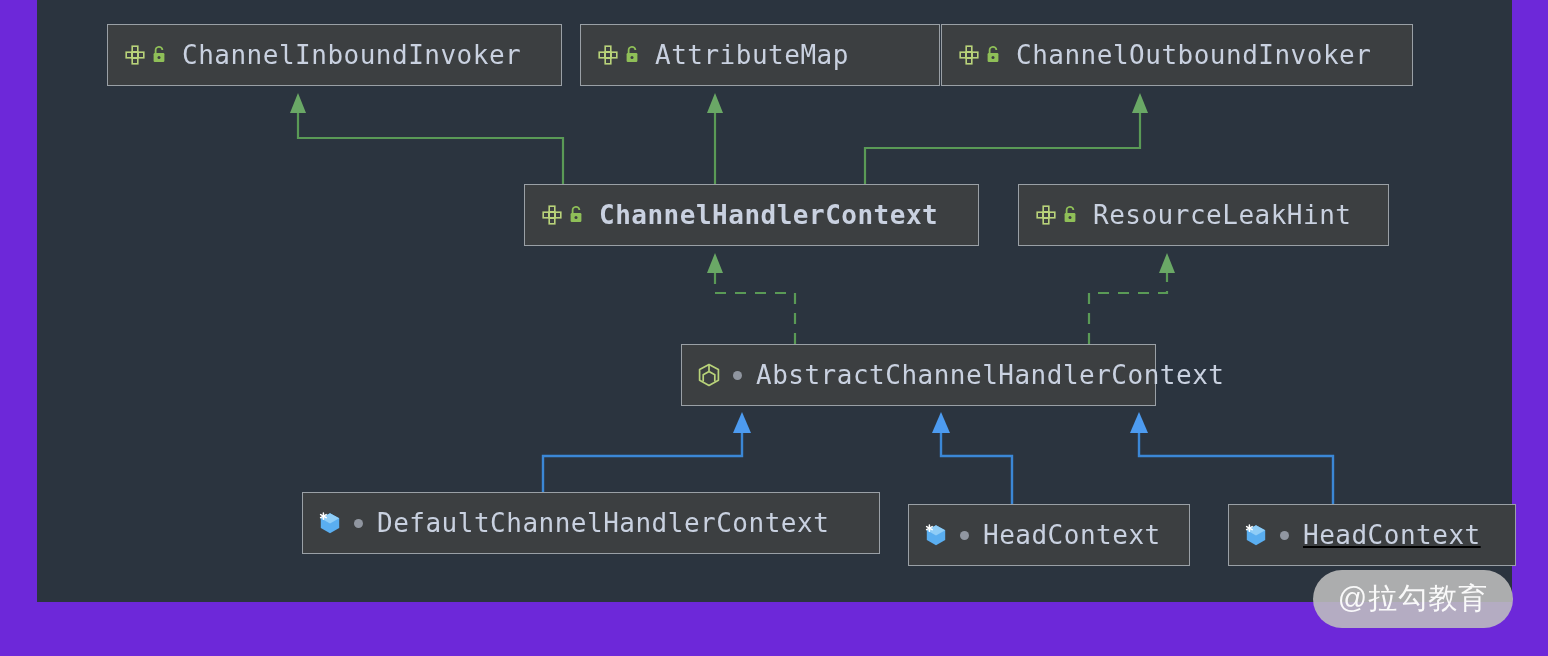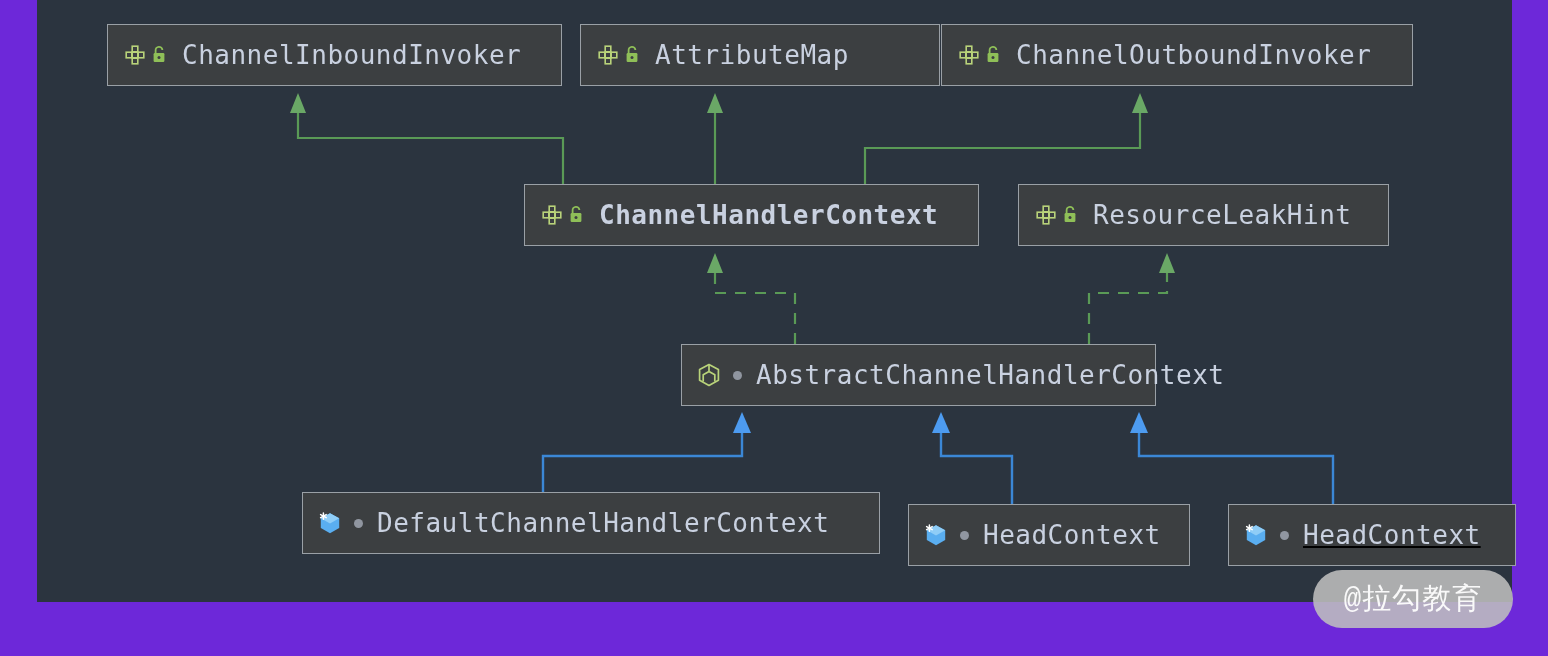--- a/index.html
+++ b/index.html
@@ -81,21 +81,21 @@
     position: absolute;
     left: 1313px;
     top: 570px;
     width: 200px;
     height: 58px;
     border-radius: 29px;
     background: rgba(190,190,190,0.88);
     display: flex;
     align-items: center;
     justify-content: center;
-    font-family: Liberation Mono, monospace;
+    font-family: Liberation Sans, sans-serif;
     font-size: 29px;
     color: rgba(255,255,255,0.92);
     letter-spacing: 1px;
     pointer-events: none;
   }
 </style>
 </head>
 <body>
 
 <div id="stage">

